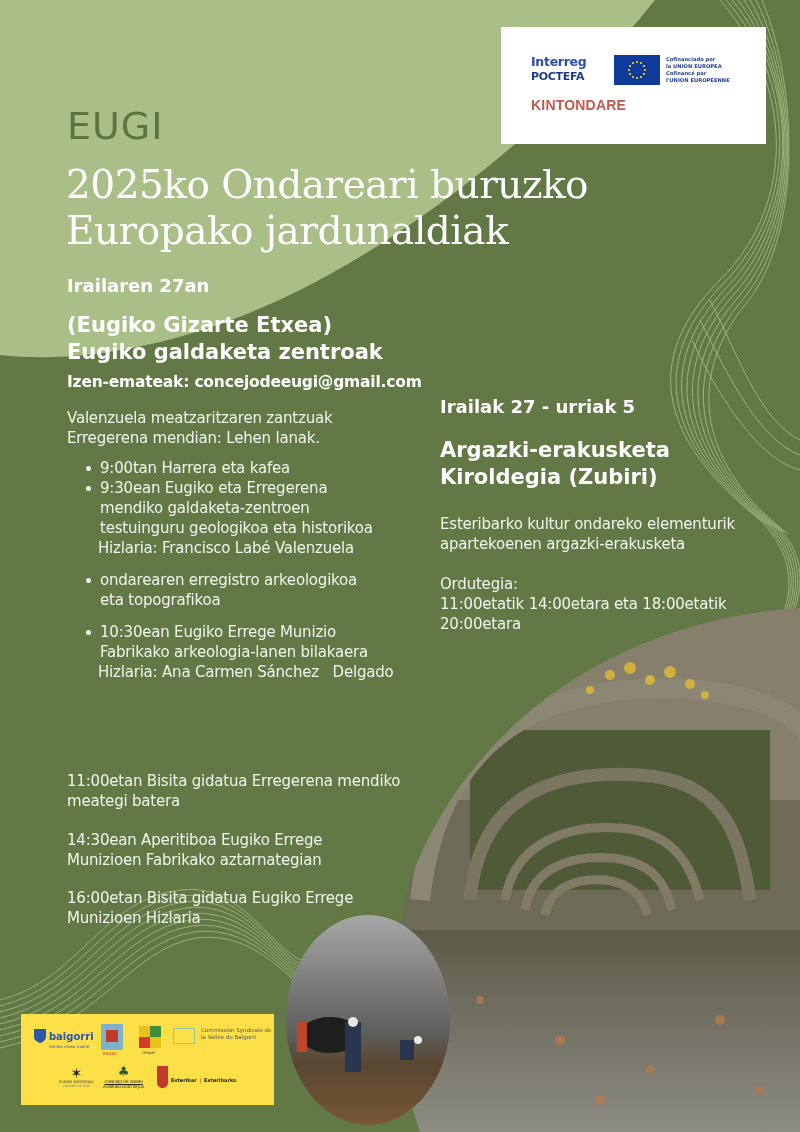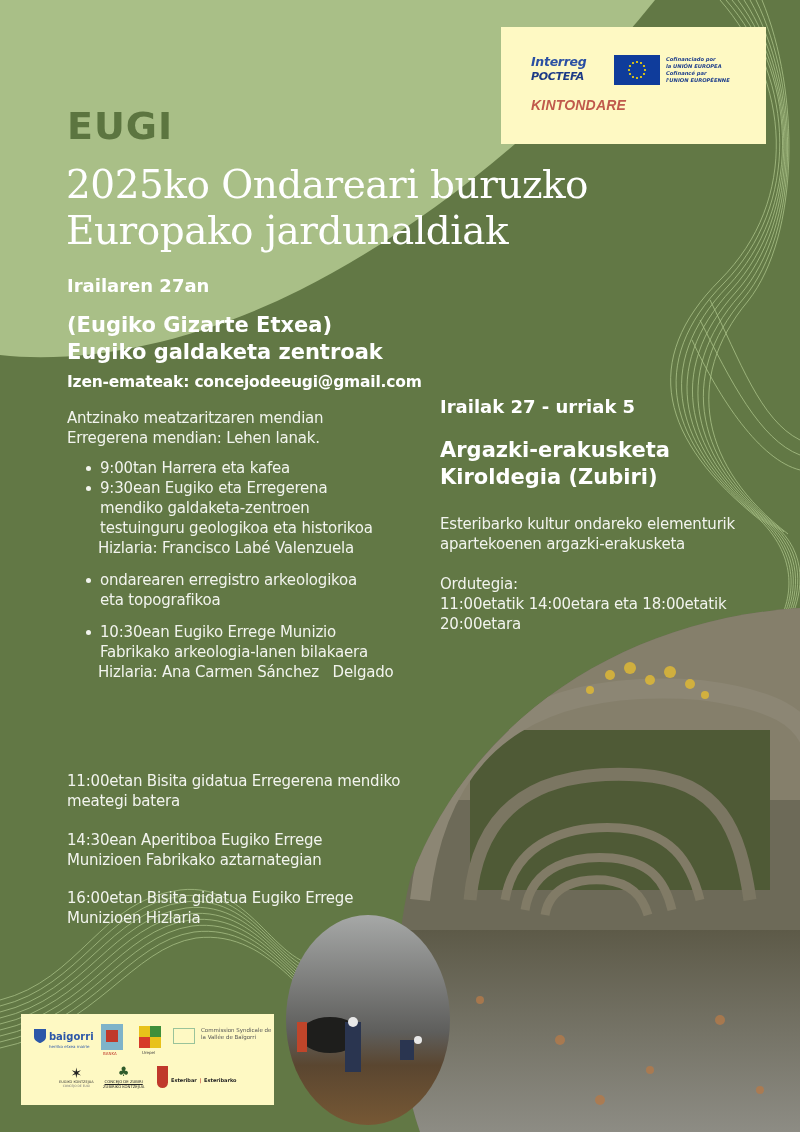--- a/index.html
+++ b/index.html
@@ -9,30 +9,29 @@
     background: #627845;
     font-family: "DejaVu Sans", sans-serif;
     color: #ffffff;
   }
   .bg-svg { position: absolute; left: 0; top: 0; width: 800px; height: 1132px; }
   .abs { position: absolute; }
 
   
   .sponsor-box {
     left: 501px; top: 27px; width: 265px; height: 117px;
-    background: #fef9c3;
-    font-style: italic;
+    background: #ffffff;
   }
   .interreg { left: 30px; top: 27px; font-family: "DejaVu Sans", sans-serif; font-weight: bold; color: #2a4fa3; font-size: 12.5px; line-height: 15px; letter-spacing: -0.3px; }
   .interreg .l2 { color: #1d3b86; font-size: 11px; }
   .eu-flag { left: 113px; top: 28px; width: 46px; height: 30px; background: #0f3c9b; }
   .eu-text { left: 165px; top: 29px; color: #1f3f8c; font-size: 5.2px; line-height: 6.5px; font-weight: bold; }
   .kintondare { left: 30px; top: 70px; color: #c05a4c; font-weight: bold; font-size: 14px; letter-spacing: 0.2px; font-family: "Liberation Sans", sans-serif; text-align: center; }
 
-  .eugi { left: 67px; top: 104px; font-size: 38px; font-weight: bold; color: #5c7540; font-family: "DejaVu Sans", sans-serif; letter-spacing: 1px; }
+  .eugi { left: 67px; top: 104px; font-size: 38px; font-weight: normal; color: #5c7540; font-family: "DejaVu Sans", sans-serif; letter-spacing: 1px; }
   .main-title { left: 66px; top: 162px; font-family: "DejaVu Serif", serif; font-size: 39px; line-height: 46px; color: #ffffff; font-weight: normal; letter-spacing: -0.5px; }
 
   .date-left { left: 67px; top: 275px; font-size: 18px; font-weight: bold; }
   .venue-left { left: 67px; top: 312px; font-size: 21px; line-height: 27px; font-weight: bold; }
   .reg { left: 67px; top: 373px; font-size: 15.5px; font-weight: bold; letter-spacing: -0.2px; }
 
   .body-text { font-size: 15px; line-height: 20px; color: #f2f4ee; letter-spacing: -0.2px; }
   .intro { left: 67px; top: 408px; }
   .bullets { left: 86px; top: 458px; width: 360px; list-style: none; }
   .bullets li { position: relative; padding-left: 14px; }
@@ -44,21 +43,21 @@
   .p2 { top: 830px; }
   .p3 { top: 888px; }
 
   .date-right { left: 440px; top: 396px; font-size: 18px; font-weight: bold; }
   .venue-right { left: 440px; top: 437px; font-size: 21px; line-height: 27px; font-weight: bold; }
   .desc-right { left: 440px; top: 514px; width: 350px; }
   .hours-right { left: 440px; top: 574px; width: 350px; }
 
   .logo-box {
     left: 21px; top: 1014px; width: 253px; height: 91px;
-    background: #fef9c3;
+    background: #fde047;
   }
   .logo { position: absolute; font-size: 6px; color: #555; }
 </style>
 </head>
 <body>
 
 <svg class="bg-svg" viewBox="0 0 800 1132">
   <path d="M0,0 L655,0 C560,120 420,230 300,290 C200,340 90,365 0,355 Z" fill="#a9bf87"></path>
   <g fill="none" stroke="#b8cf94" stroke-width="0.8" opacity="0.85">
     <path d="M720,0 C790,80 800,200 720,280 C640,360 660,440 760,520 C800,560 790,600 780,620"></path>
@@ -187,21 +186,21 @@
 </div>
 
 <div class="abs date-left">Irailaren 27an</div>
 <div class="abs venue-left">
   <div>(Eugiko Gizarte Etxea)</div>
   <div>Eugiko galdaketa zentroak</div>
 </div>
 <div class="abs reg">Izen-emateak: concejodeeugi@gmail.com</div>
 
 <div class="abs body-text intro">
-  <div>Antzinako meatzaritzaren mendian</div>
+  <div>Valenzuela meatzaritzaren zantzuak</div>
   <div>Erregerena mendian: Lehen lanak.</div>
 </div>
 
 <ul class="abs body-text bullets">
   <li>
     <span>9:00tan Harrera eta kafea</span>
   </li>
   <li>
     <span style="display:block">9:30ean Eugiko eta Erregerena</span>
     <span style="display:block">mendiko galdaketa-zentroen</span>

